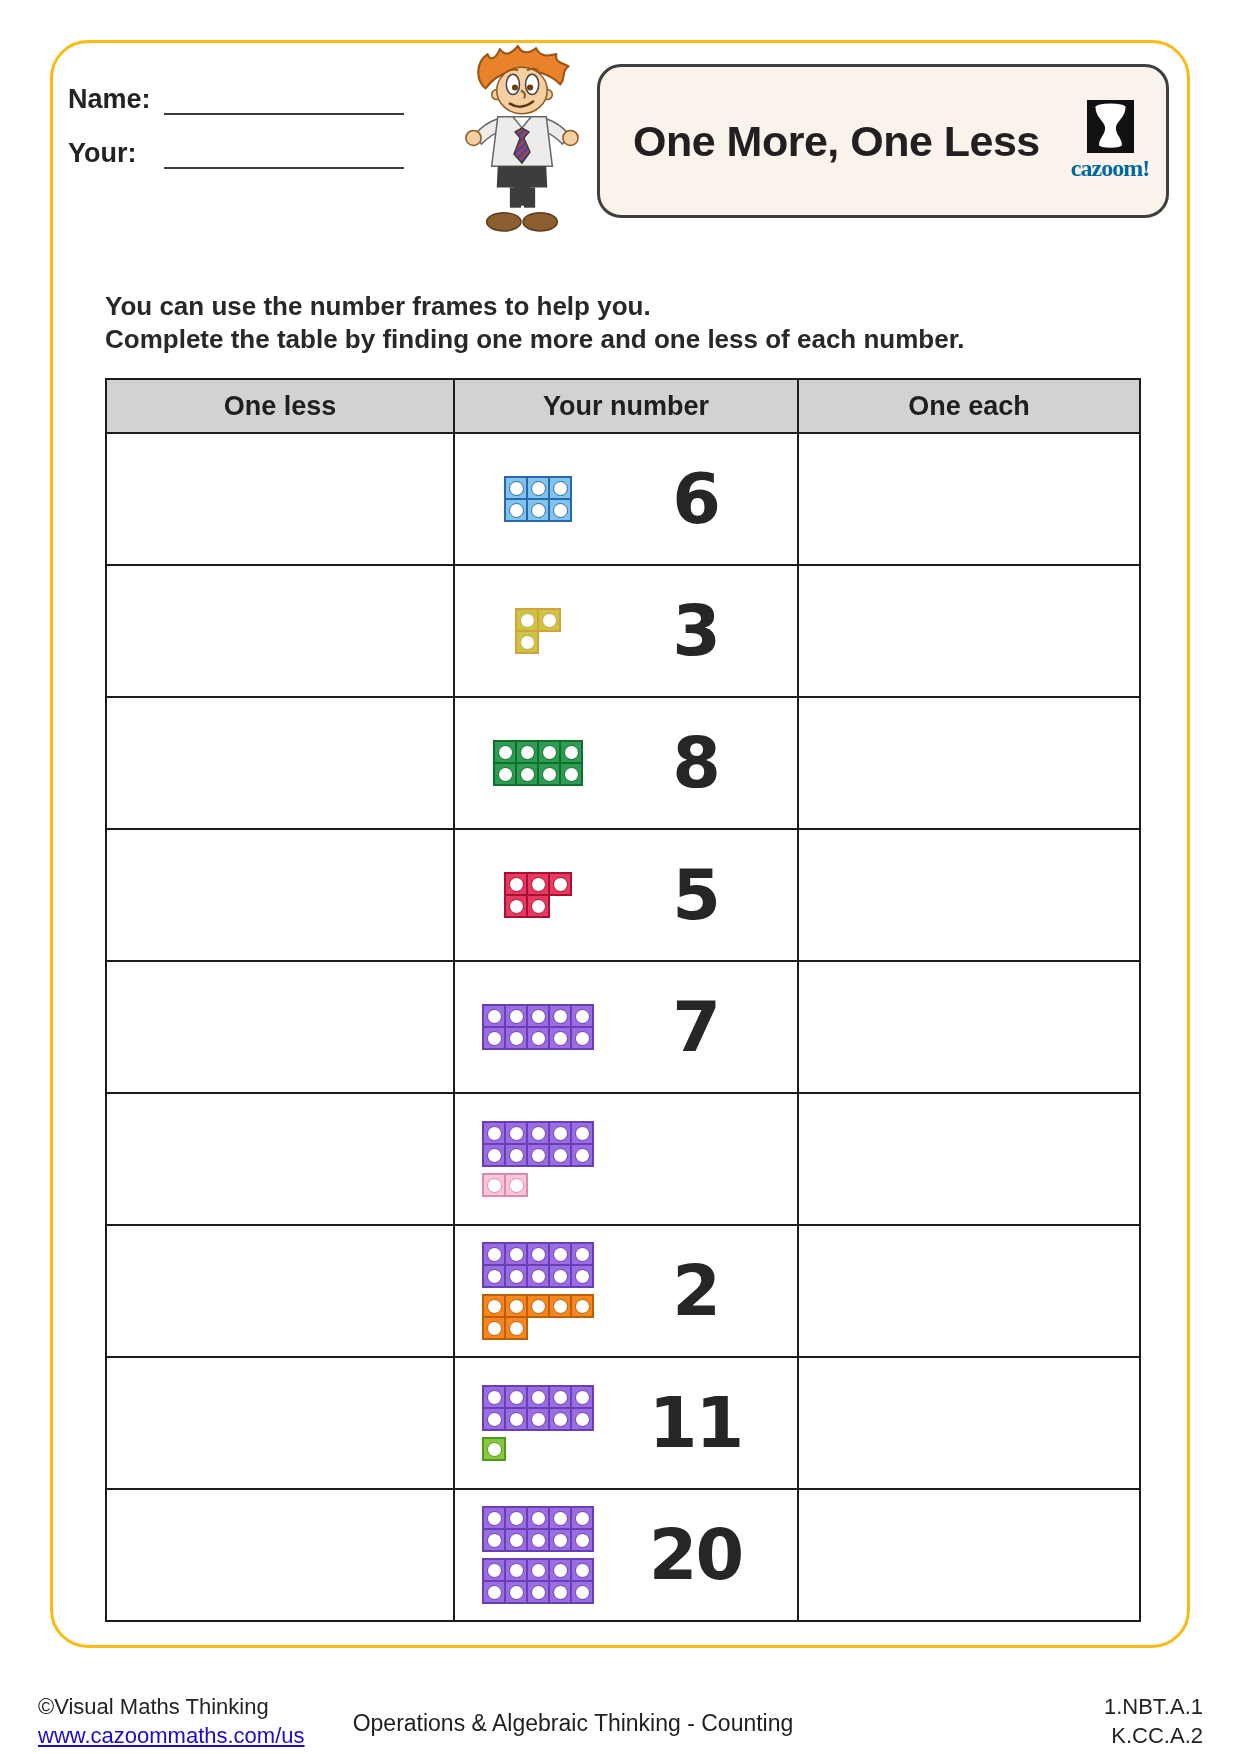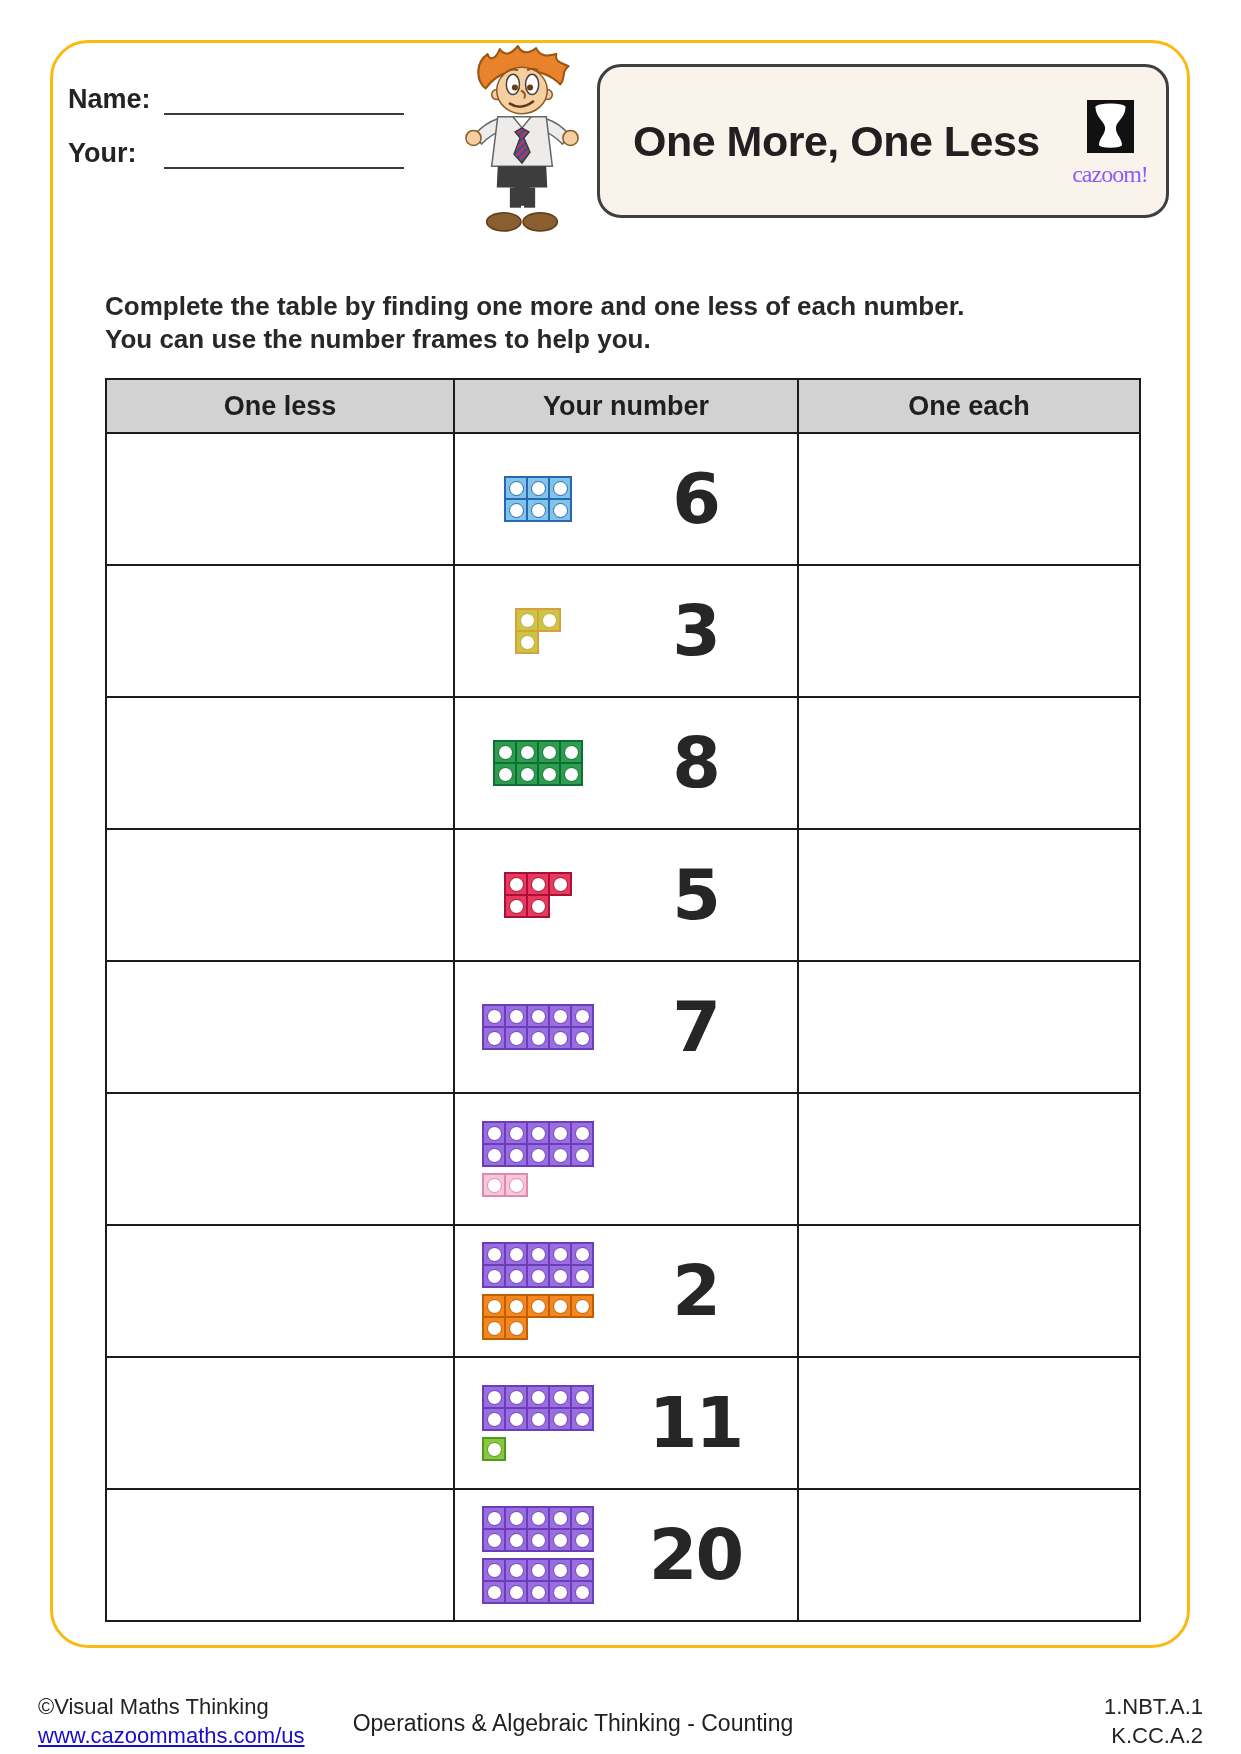--- a/index.html
+++ b/index.html
@@ -26,22 +26,22 @@
     position:absolute;left:597px;top:64px;width:572px;height:154px;box-sizing:border-box;
     background:#FAF3EB;border:3px solid #3F3F3F;border-radius:24px;
   }
   .title-text{
     position:absolute;left:33px;top:0;height:100%;display:flex;align-items:center;
     font-size:43px;font-weight:800;color:#231F20;letter-spacing:-0.5px;white-space:nowrap;
   }
   .logo{position:absolute;right:14px;top:33px;width:84px;text-align:center;}
   .logo-square{width:47px;height:53px;margin:0 auto;display:block;}
   .logo-text{
-    font-family:"Liberation Serif",serif;font-weight:normal;font-size:24px;color:#8b5cf6;
-    letter-spacing:-1px;display:block;margin-top:8px;
+    font-family:"Liberation Serif",serif;font-weight:bold;font-size:24px;color:#0369a1;
+    letter-spacing:-1px;display:block;margin-top:2px;
   }
   
   .instructions{position:absolute;left:105px;top:290px;width:980px;font-size:26px;font-weight:bold;line-height:33px;color:#282828;}
   
   .tbl-wrap{position:absolute;left:105px;top:378px;}
   table.worksheet{border-collapse:collapse;table-layout:fixed;}
   table.worksheet th,table.worksheet td{border:2px solid #1c1c1c;padding:0;}
   table.worksheet th{
     background:#D2D2D2;height:52px;font-size:27px;font-weight:bold;color:#1f1f1f;text-align:center;
   }
@@ -131,22 +131,22 @@
         <rect x="0" y="0" width="47" height="53" fill="#111111"></rect>
         <ellipse cx="23.5" cy="7" rx="15" ry="3.5" fill="#ffffff"></ellipse>
         <path d="M8.5,7 C8.5,17 17,21 18,27 C19,34 12,38 12,45 L35,45 C35,38 28,34 29,27 C30,21 38.5,17 38.5,7 Z" fill="#ffffff"></path>
         <ellipse cx="23.5" cy="45" rx="11.5" ry="2.8" fill="#ffffff"></ellipse>
       </svg>
       <span class="logo-text">cazoom!</span>
     </div>
   </div>
 
   <div class="instructions">
+    <div>You can use the number frames to help you.</div>
     <div>Complete the table by finding one more and one less of each number.</div>
-    <div>You can use the number frames to help you.</div>
   </div>
 
   <div class="tbl-wrap">
     <table class="worksheet">
       <colgroup>
           <col class="col-less">
           <col class="col-num">
           <col class="col-more">
         </colgroup>
       <thead>

